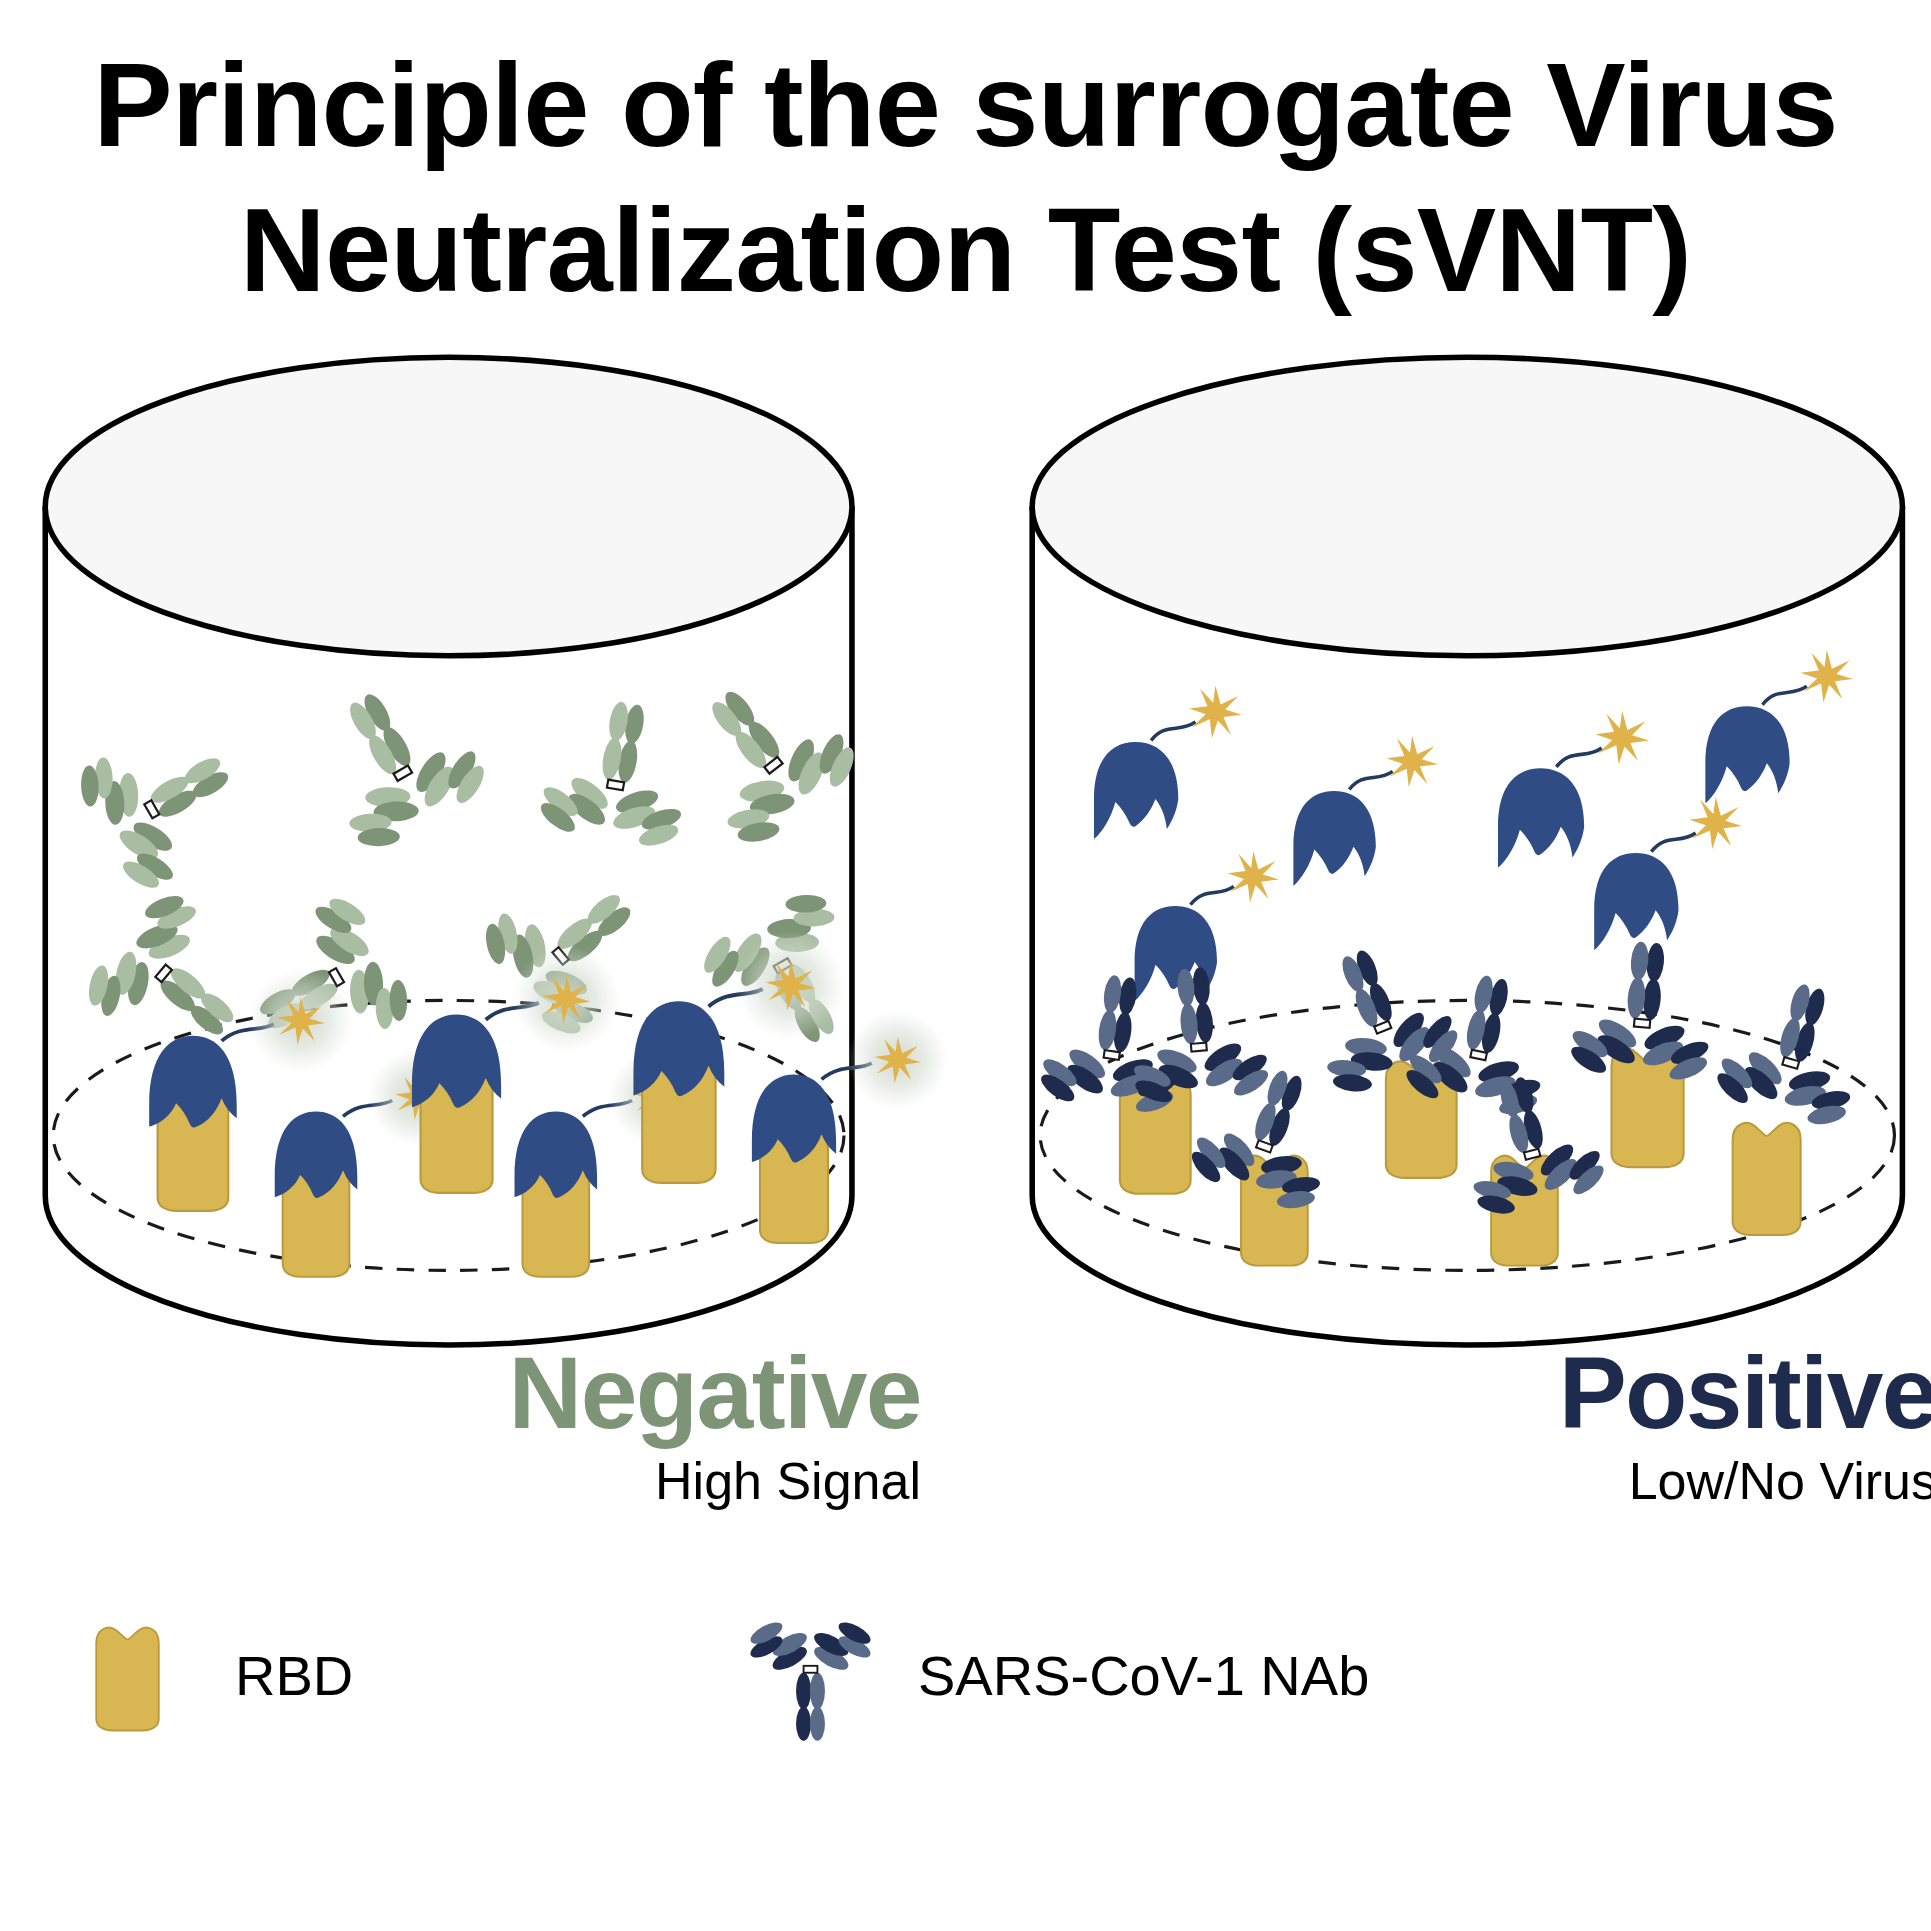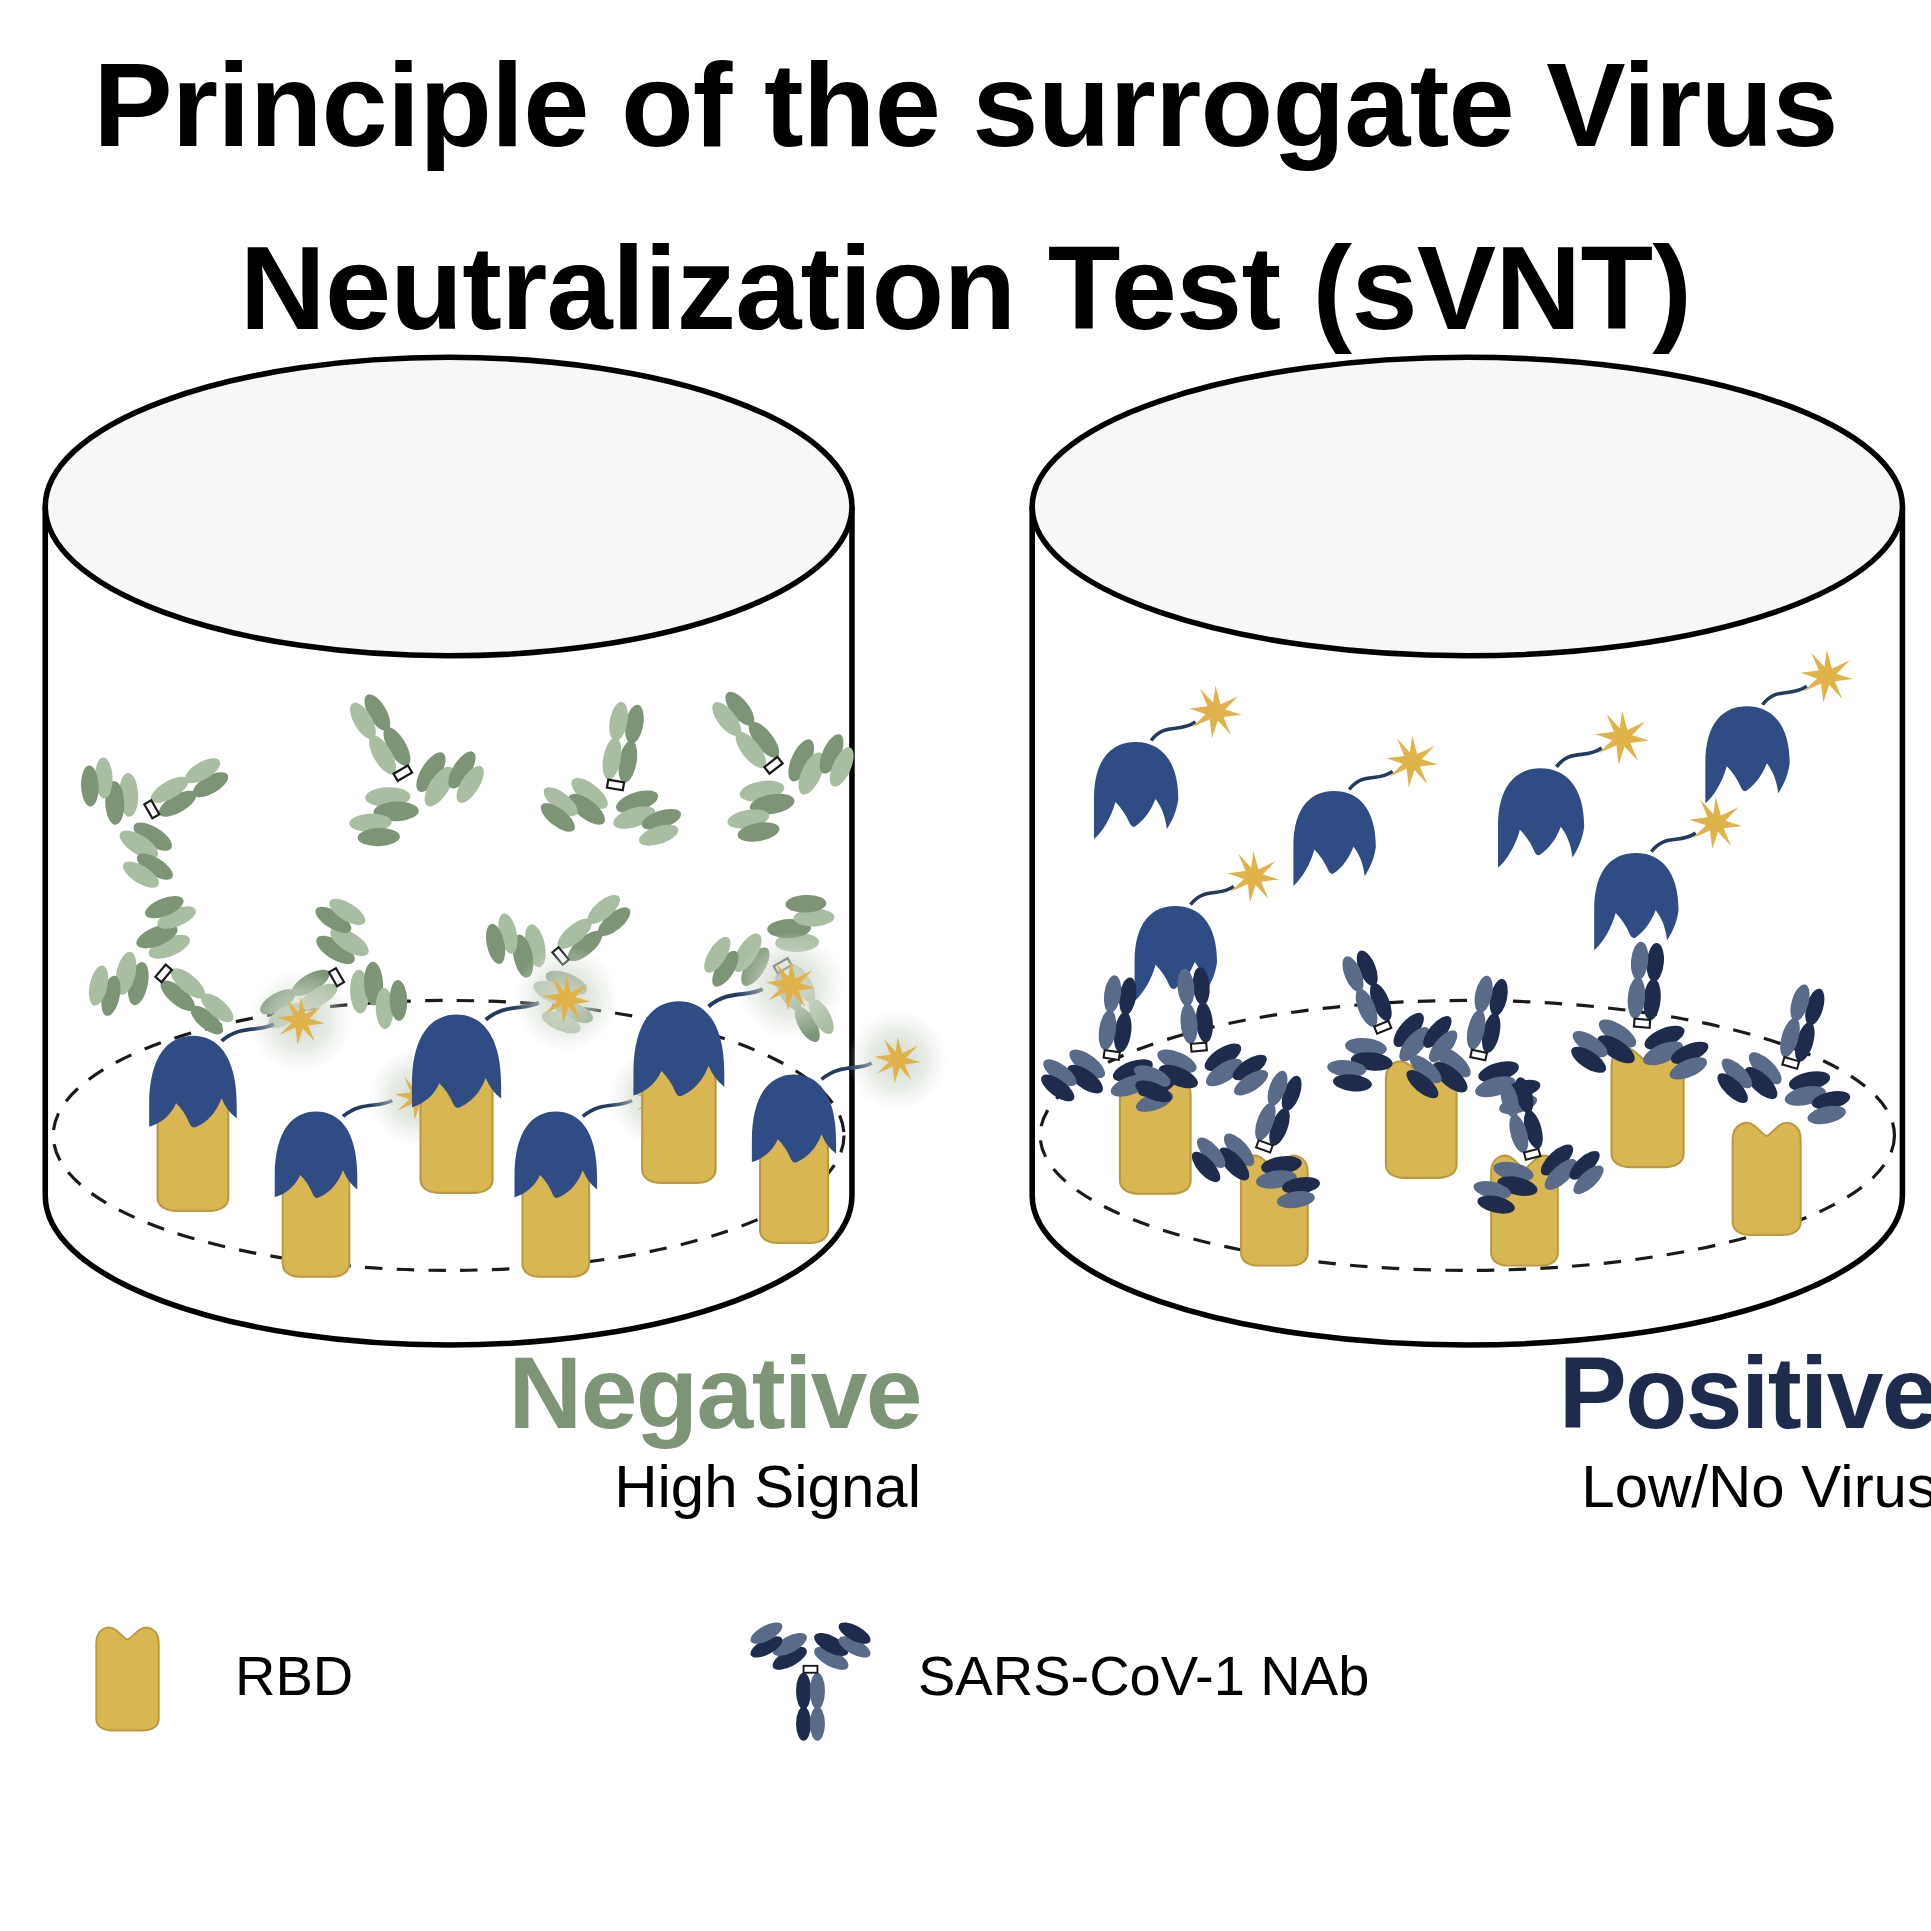--- a/index.html
+++ b/index.html
@@ -5,31 +5,31 @@
   html,body{margin:0;padding:0;background:#ffffff;}
   body{width:1931px;height:1931px;overflow:hidden;
        font-family:"Liberation Sans", sans-serif; color:#000;}
   #root{position:relative;width:1641px;height:1931px;}
 
   .title{
     position:absolute; left:0; top:32px; width:1931px;
     text-align:center; font-weight:bold; font-size:119px; line-height:1.22;
     letter-spacing:-0.8px; color:#000;
   }
-  .title .l2{display:block;margin-top:38px;}
+  .title .l2{display:block;}
 
   .stage{position:absolute; left:0; top:0; width:1931px; height:1931px;}
 
   .resultblock{position:absolute; text-align:right; width:889px;}
   .result-left{left:32px; top:1342px;}
   .result-right{left:1048px; top:1342px;}
   .verdict{font-size:102px; font-weight:bold; line-height:1.0; letter-spacing:-1.6px;}
   .verdict.neg{color:#7d9576;}
   .verdict.pos{color:#1e2b4d;}
-  .signal{font-size:60px; line-height:1.25; margin-top:4.8px; color:#000;}
+  .signal{font-size:52px; line-height:1.25; margin-top:4.8px; color:#000;}
 
   .legend{position:absolute; left:48px; top:1604px; width:1588px;}
   .legendrow{display:flex; align-items:center; height:143px;}
   .legcell{display:flex; align-items:center; width:683px;}
   .legicon{width:159px; height:135px; display:flex; align-items:center; justify-content:center; flex:0 0 159px;}
   .legtext{font-size:56px; color:#000; white-space:nowrap;margin-left:28px;}
 </style>
 </head>
 <body>
 

